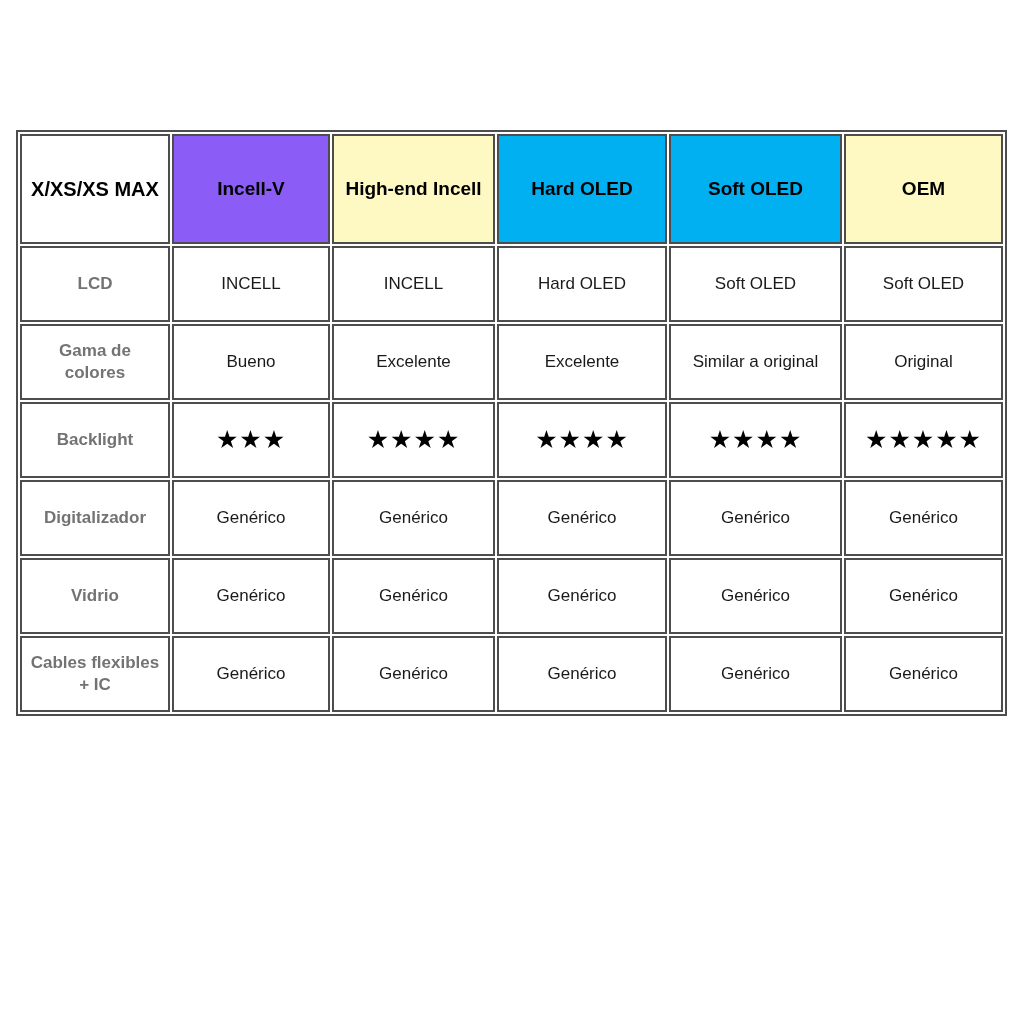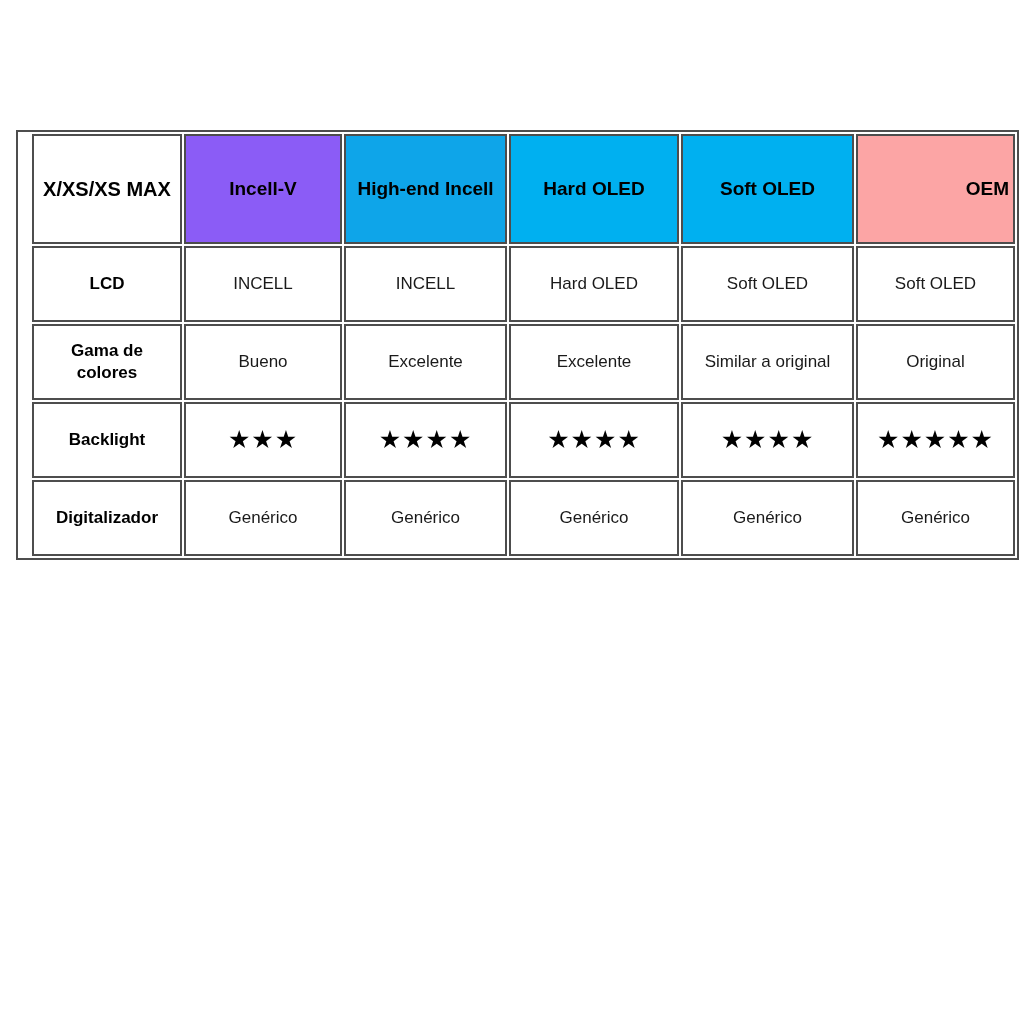--- a/index.html
+++ b/index.html
@@ -19,21 +19,20 @@
     left: 16px;
     top: 130px;
   }
   table.cmp {
     border-collapse: separate;
     border-spacing: 2px;
     border: 2px solid #4d4d4d;
     table-layout: fixed;
     width: 991px;
     background: #ffffff;
-    padding-left: 12px;
   }
   table.cmp th, table.cmp td {
     border: 2px solid #4d4d4d;
     text-align: center;
     vertical-align: middle;
     overflow: hidden;
     background: #ffffff;
     padding: 0 4px;
   }
   th.head {
@@ -44,21 +43,21 @@
     white-space: nowrap;
   }
   th.corner {
     background: #e8e7e7;
     font-size: 20px;
   }
   td.rowlabel {
     background: #e8e7e7;
     font-weight: bold;
     font-size: 17px;
-    color: #000000;
+    color: #737373;
     white-space: pre-line;
     line-height: 1.25;
   }
   td.data {
     font-size: 17px;
     height: 72px;
     white-space: pre-line;
     line-height: 1.3;
   }
   td.stars {
@@ -83,24 +82,24 @@
       <col style="width:158px">
       <col style="width:163px">
       <col style="width:170px">
       <col style="width:173px">
       <col style="width:159px">
     </colgroup>
     <tbody>
         <tr>
       <th class="head corner">X/XS/XS MAX</th>
       <th class="head" style="background-color: #8b5cf6;">Incell-V</th>
-      <th class="head" style="background-color: #0ea5e9; text-align: center;">High-end Incell</th>
+      <th class="head" style="background-color: #fef9c3; text-align: center;">High-end Incell</th>
       <th class="head" style="background-color: rgb(0, 176, 240);">Hard OLED</th>
       <th class="head" style="background-color: rgb(0, 176, 240);">Soft OLED</th>
-      <th class="head" style="background-color: #fca5a5; text-align: right;">OEM</th>
+      <th class="head" style="background-color: #fef9c3;">OEM</th>
     </tr>
 
     <tr>
       <td class="rowlabel data">LCD</td>
       <td class="data">INCELL</td>
       <td class="data">INCELL</td>
       <td class="data">Hard OLED</td>
       <td class="data">Soft OLED</td>
       <td class="data">Soft OLED</td>
     </tr>
@@ -127,17 +126,34 @@
     <tr>
       <td class="rowlabel data">Digitalizador</td>
       <td class="data">Genérico</td>
       <td class="data">Genérico</td>
       <td class="data">Genérico</td>
       <td class="data">Genérico</td>
       <td class="data">Genérico</td>
     </tr>
 
 
+    <tr>
+      <td class="rowlabel data">Vidrio</td>
+      <td class="data">Genérico</td>
+      <td class="data">Genérico</td>
+      <td class="data">Genérico</td>
+      <td class="data">Genérico</td>
+      <td class="data">Genérico</td>
+    </tr>
 
+    <tr>
+      <td class="rowlabel data">Cables flexibles
++ IC</td>
+      <td class="data">Genérico</td>
+      <td class="data">Genérico</td>
+      <td class="data">Genérico</td>
+      <td class="data">Genérico</td>
+      <td class="data">Genérico</td>
+    </tr>
 
   </tbody>
     </table>
 </div>
 
 </body></html>

